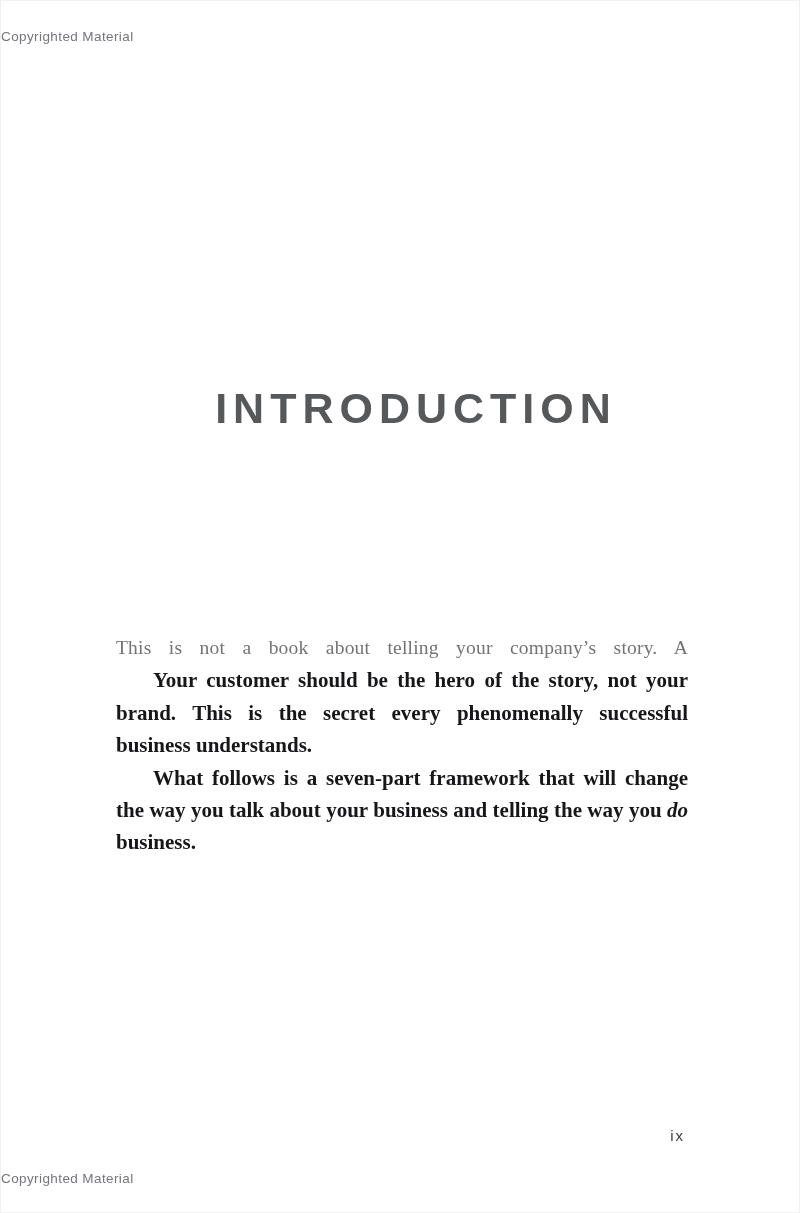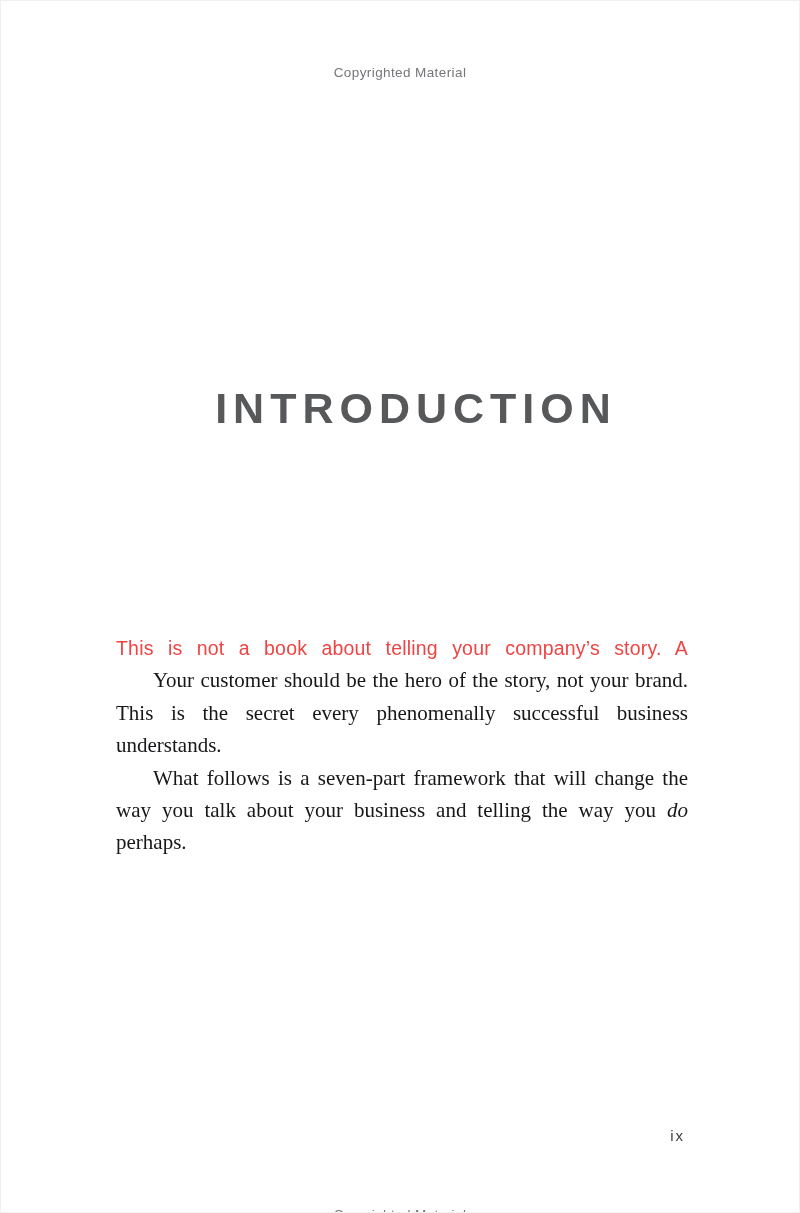--- a/index.html
+++ b/index.html
@@ -12,26 +12,25 @@
     margin: 0 auto;
     background: #ffffff;
     border: 1px solid #f0f0f0;
     overflow: hidden;
     font-family: "Liberation Serif", serif;
   }
   .notice {
     position: absolute;
     left: 0;
     width: 100%;
-    text-align: center;
+    text-align: left;
     font-family: "Liberation Sans", sans-serif;
     font-size: 13.5px;
     color: #75767a;
     letter-spacing: 0.4px;
-    margin-top: 36px;
   }
   .notice-top { top: 28px; }
   .notice-bottom { top: 1170px; }
   .heading {
     position: absolute;
     top: 383px;
     left: 16px;
     width: 100%;
     text-align: center;
     font-family: "Liberation Sans", sans-serif;
@@ -44,26 +43,26 @@
     position: absolute;
     left: 115px;
     top: 631px;
     width: 572px;
     font-size: 21px;
     line-height: 32.4px;
     color: #17171a;
     text-align: justify;
   }
   .para { text-align: justify; }
-  .para-indent { text-indent: 37px; }
+  .para-indent { text-indent: 37px; font-weight: bold; }
   .lead {
     display: block;
-    font-family: Liberation Sans, sans-serif;
+    font-family: Liberation Serif, serif;
     font-size: 19.5px;
-    color: #ef4444;
+    color: #737373;
     letter-spacing: 0.2px;
     text-align: justify;
     text-align-last: justify;
   }
   .em { font-style: italic; }
   .page-number {
     position: absolute;
     top: 1126px;
     right: 114px;
     font-family: "Liberation Sans", sans-serif;
@@ -85,21 +84,21 @@
 
     <p class="para">
       <span class="lead">This is not a book about telling your company’s story. A</span>
     </p>
 
     <p class="para para-indent">Your customer should be the hero of the story, not your brand. This is the secret every phenomenally successful business understands.</p>
 
     <p class="para para-indent">
       <span>What follows is a seven-part framework that will change the way you talk about your business and telling the way you</span>
       <span class="em">do</span>
-      <span>perhaps.</span>
+      <span>business.</span>
     </p>
 
 
   </main>
 
   <div class="page-number">ix</div>
 
   <div class="notice notice-bottom">Copyrighted Material</div>
 
 </div>

